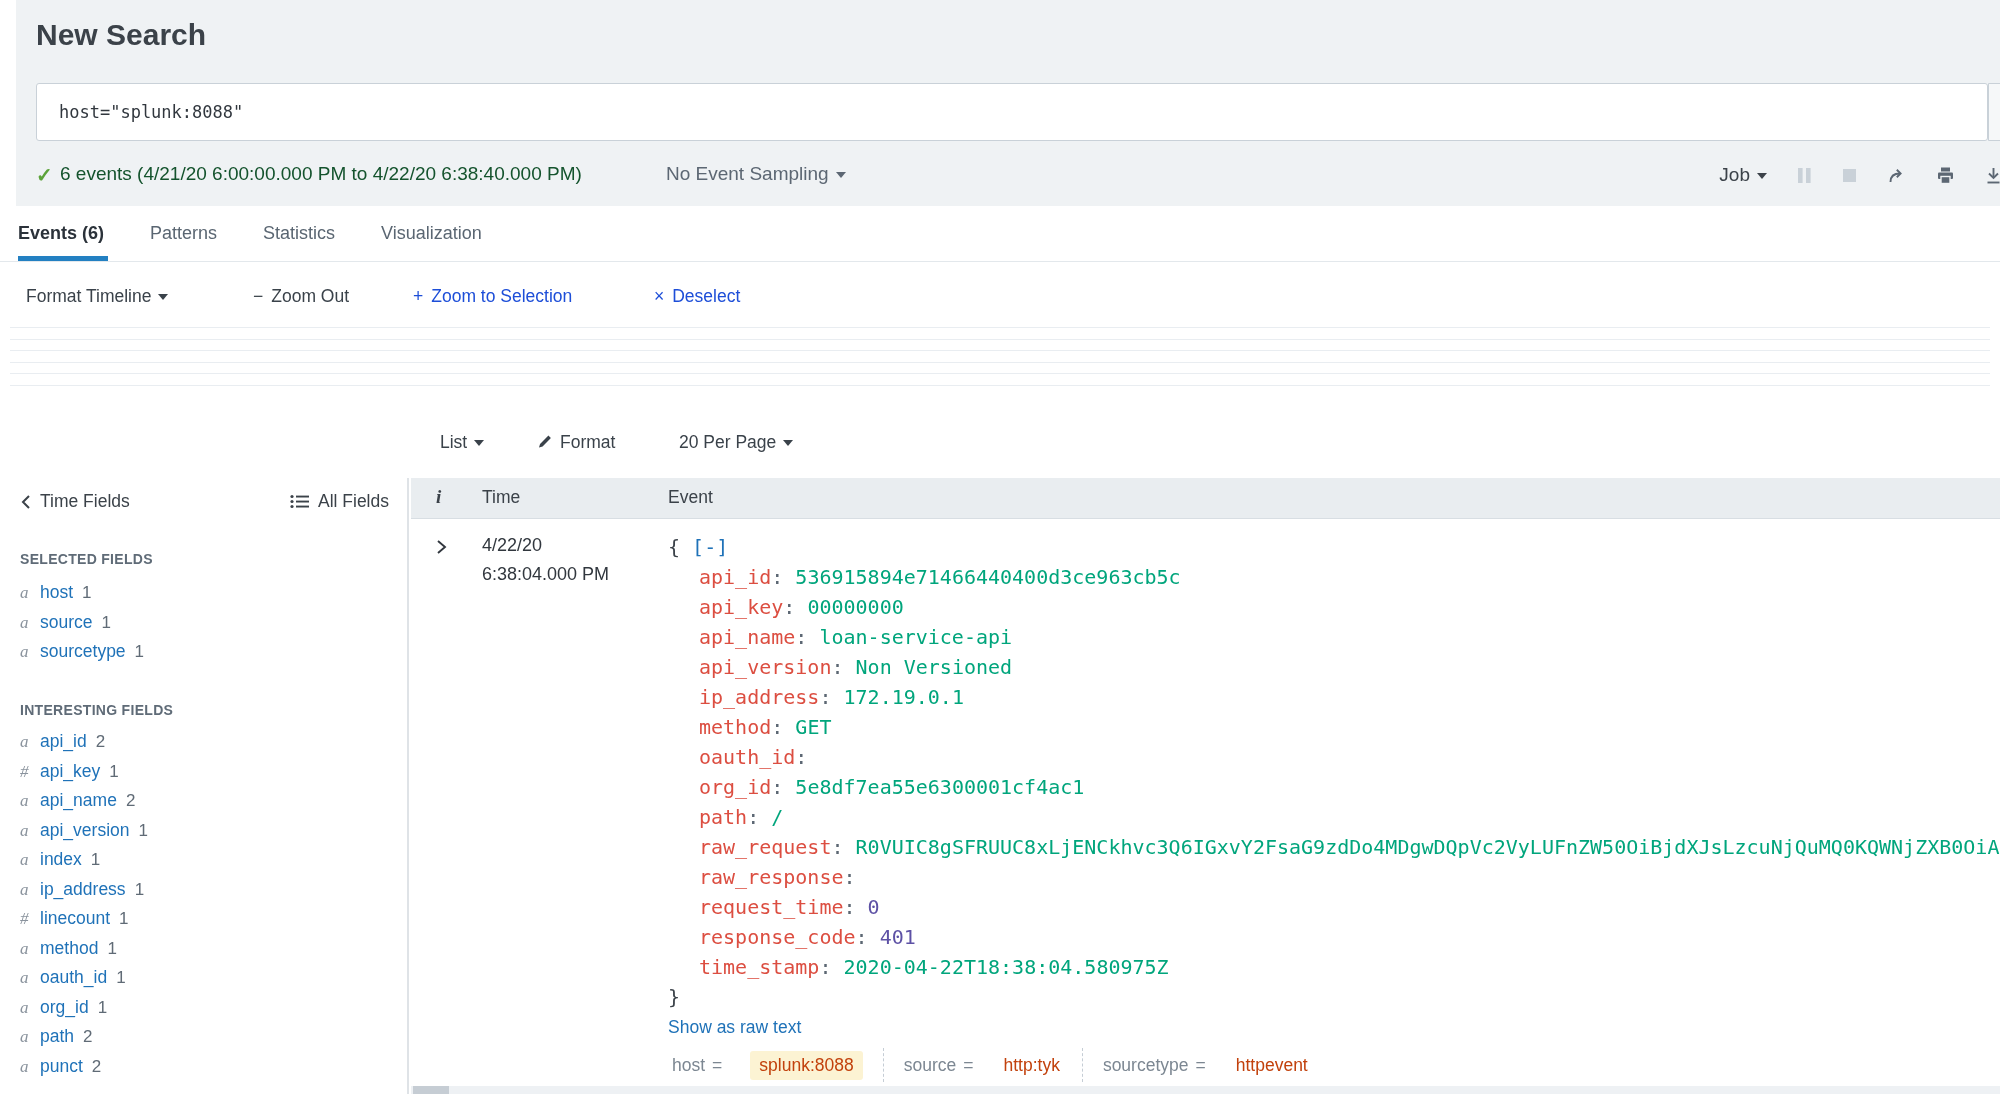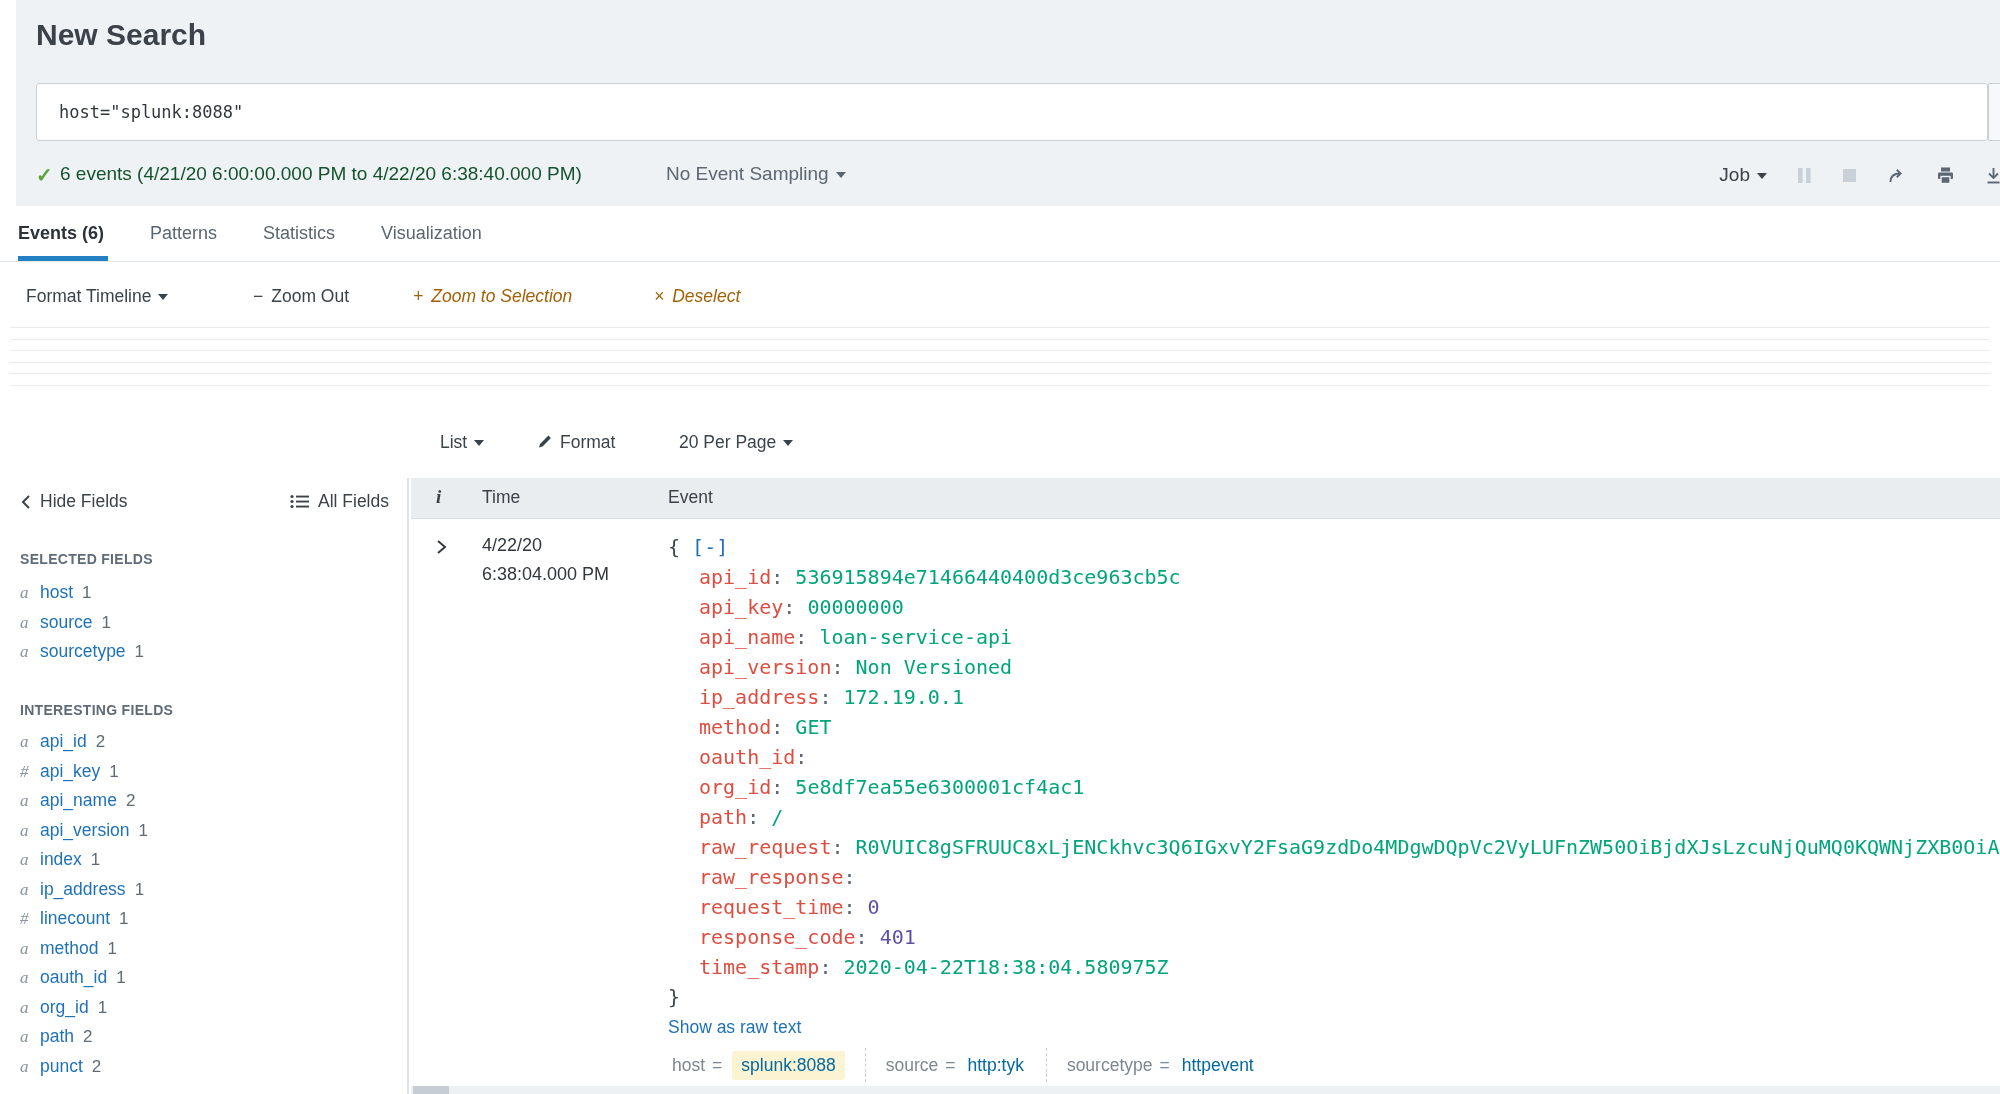--- a/index.html
+++ b/index.html
@@ -36,21 +36,21 @@
   .tab { position:relative; display:flex; align-items:center; margin-right:46px;
     font-size:18px; color:#5a6672; cursor:pointer; }
   .tab.active { color:#2b323a; font-weight:bold; }
   .tab.active::after { content:""; position:absolute; left:0; right:-4px; bottom:0;
     height:5px; background:#2380c2; }
 
   
   #timeline-controls { position:absolute; left:0; top:282px; width:2000px; height:28px; font-size:17.5px; }
   #timeline-controls .ctl { position:absolute; line-height:28px; color:#3a424a; cursor:pointer; white-space:nowrap; }
   #timeline-controls .ctl .sym { margin-right:8px; }
-  #timeline-controls .ctl.disabled { color:#a16207; cursor:default;font-style:italic; }
+  #timeline-controls .ctl.disabled { color:#1d4ed8; cursor:default; }
   #fmt-timeline { left:26px; }
   #zoom-out { left:253px; }
   #zoom-sel { left:413px; }
   #deselect { left:654px; }
 
   #timeline-grid { position:absolute; left:10px; top:327px; width:1980px; height:60px;
     background:repeating-linear-gradient(to bottom, #e9edf1 0 1px, transparent 1px 11.6px); }
 
   
   #results-controls { position:absolute; left:0; top:428px; width:1852px; height:28px; font-size:17.5px; }
@@ -105,21 +105,21 @@
   #show-raw { height:30px; font-family:"Liberation Sans", sans-serif; font-size:17.5px;
     line-height:30px; color:#1f72b8; cursor:pointer; }
 
   #meta-row { position:absolute; left:257px; top:570px; height:34px; display:flex; align-items:stretch;
     font-size:17.5px; }
   .meta-item { display:flex; align-items:center; padding:0 20px; white-space:nowrap; }
   .meta-item:first-of-type { padding-left:4px; }
   .meta-item + .meta-item { border-left:1px dashed #c5cdd5; }
   .meta-item .mlabel { color:#7c8792; margin-right:7px; }
   .meta-item .meq { color:#7c8792; margin-right:10px; }
-  .meta-item .mval { color:#0369a1; cursor:pointer; padding:4px 2px; }
+  .meta-item .mval { color:#c2410c; cursor:pointer; padding:4px 2px;margin-left:18px; }
   .meta-item .mval.hl { background:#fcf3d3; padding:4px 9px; border-radius:3px; }
 
   #h-scrollbar { position:absolute; left:0; right:0; bottom:0; height:8px; background:#eef1f4; }
   #h-scroll-thumb { position:absolute; left:2px; top:0; width:36px; height:8px; background:#c6cdd4; }
 </style>
 </head>
 <body>
 
 <div id="topbar">
   <h1 id="page-title">New Search</h1>
@@ -225,21 +225,21 @@
     <span>20 Per Page</span><span class="caret"></span>
   </span>
 </div>
 
 <div id="sidebar">
   <div id="fields-header">
     <span class="hbtn">
       <svg width="11" height="16" viewBox="0 0 11 16" fill="none" stroke="#3b4249" stroke-width="2">
         <polyline points="9,2 3,8 9,14"></polyline>
       </svg>
-      <span>Hide Fields</span>
+      <span>Time Fields</span>
     </span>
     <span class="hbtn">
       <svg width="19" height="15" viewBox="0 0 19 15">
         <circle cx="2" cy="2.5" r="1.6" fill="#3b4249"></circle>
           <rect x="6" y="1.6" width="13" height="1.9" fill="#3b4249"></rect>
         <circle cx="2" cy="7.5" r="1.6" fill="#3b4249"></circle>
           <rect x="6" y="6.6" width="13" height="1.9" fill="#3b4249"></rect>
         <circle cx="2" cy="12.5" r="1.6" fill="#3b4249"></circle>
           <rect x="6" y="11.6" width="13" height="1.9" fill="#3b4249"></rect>
       </svg>

